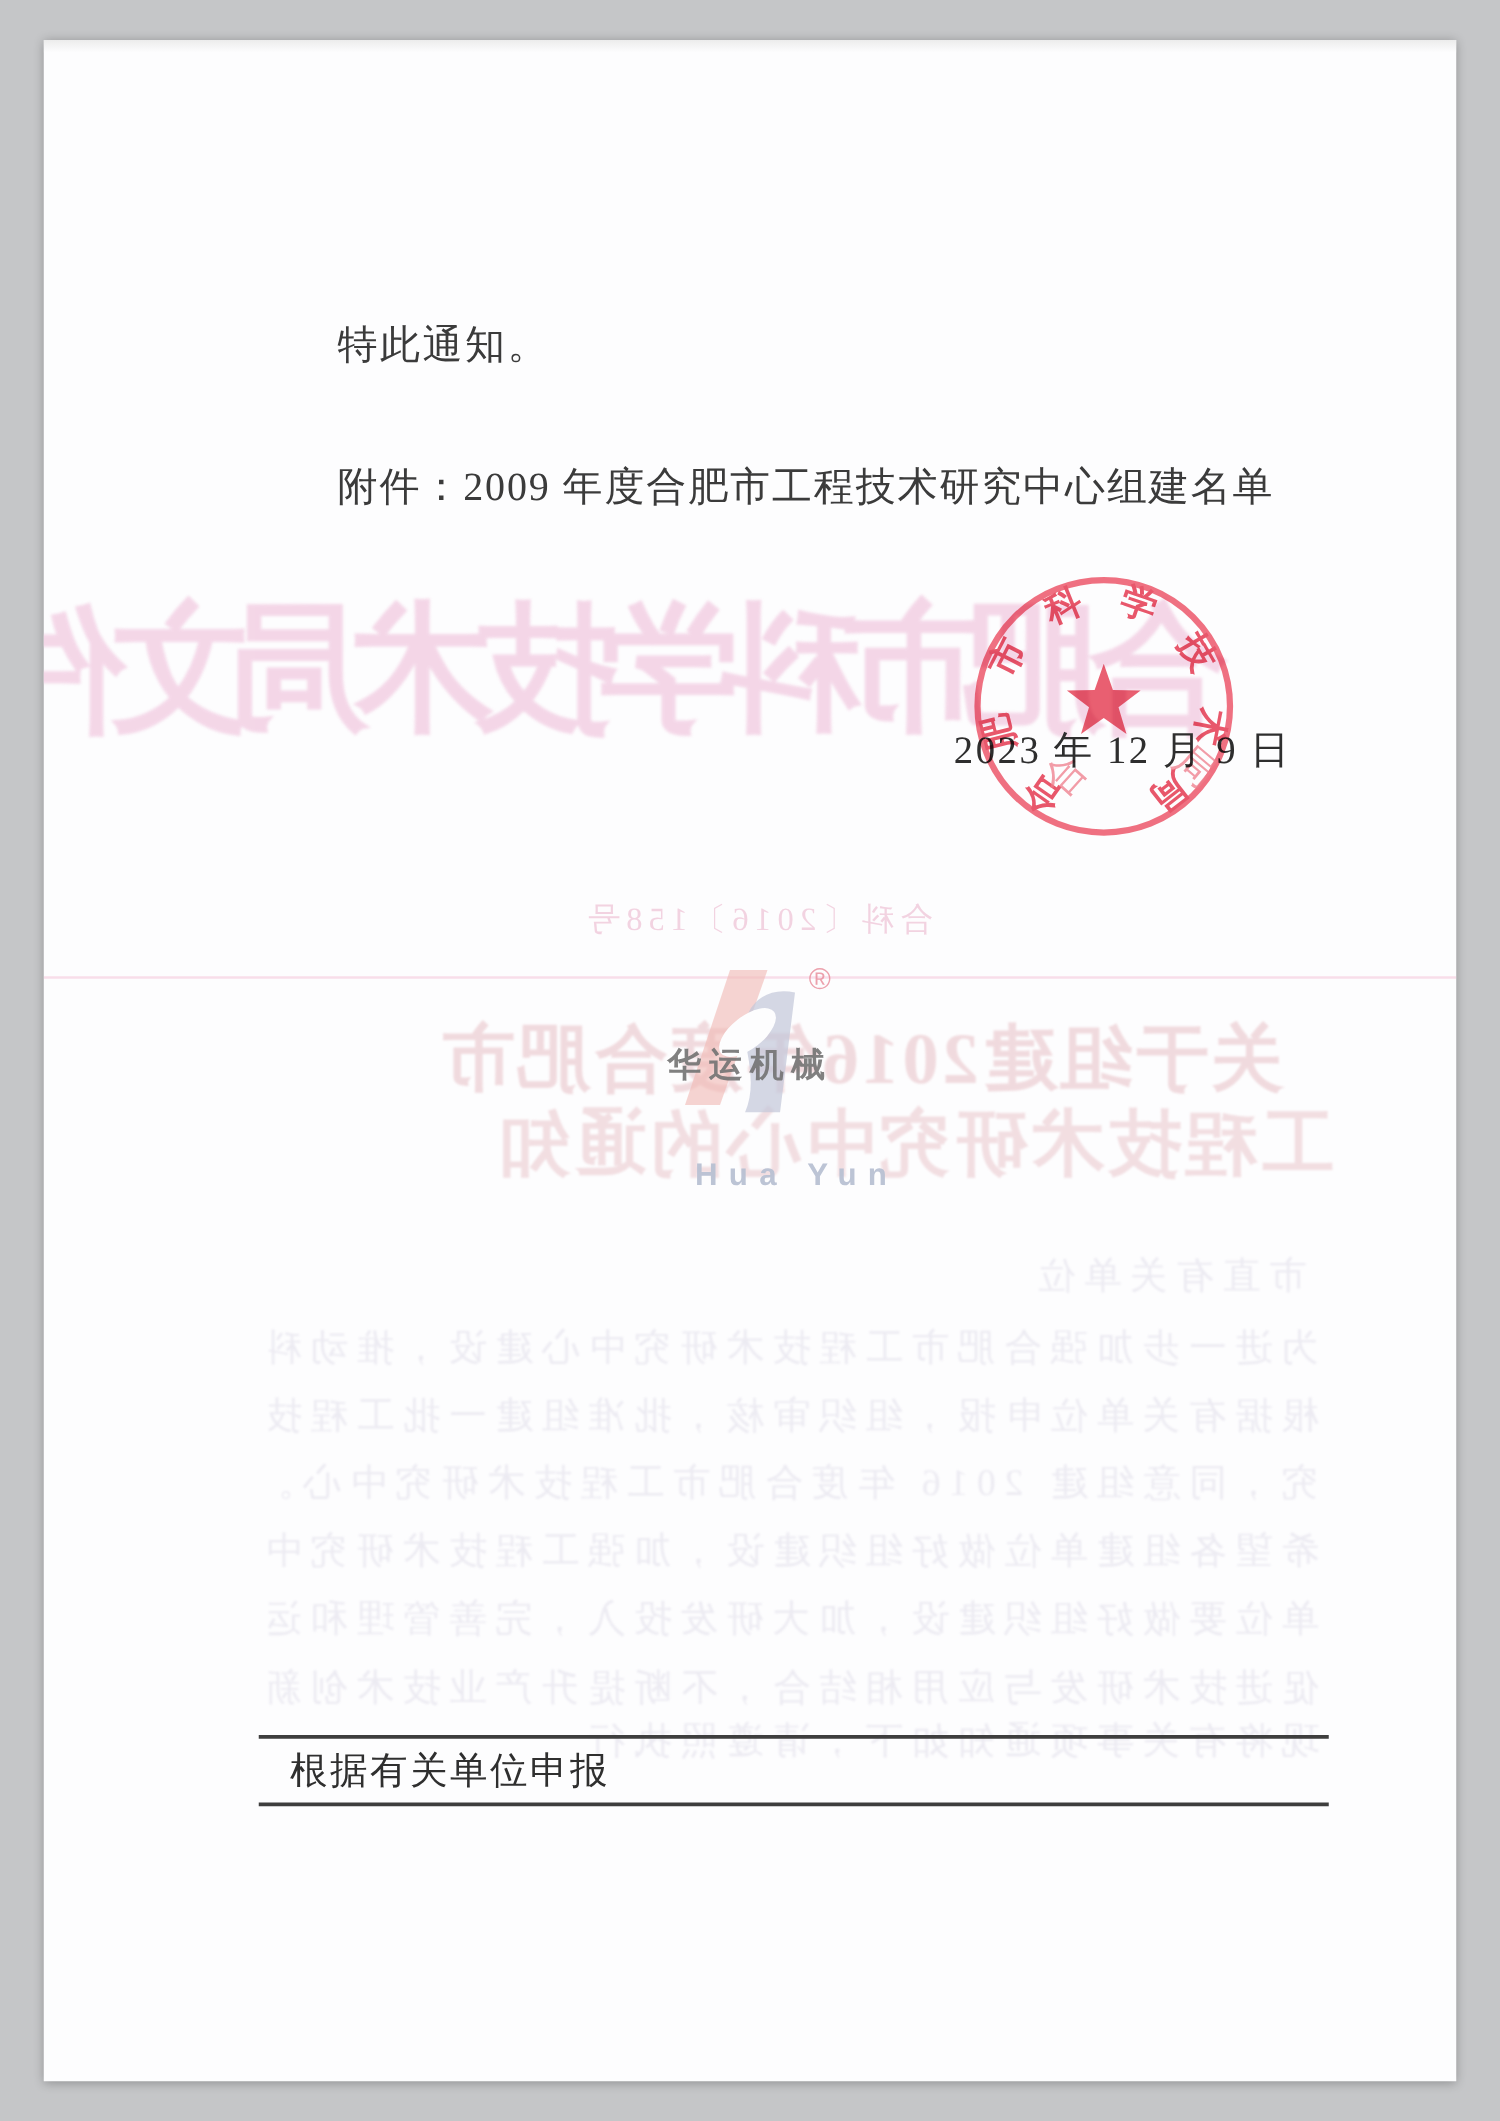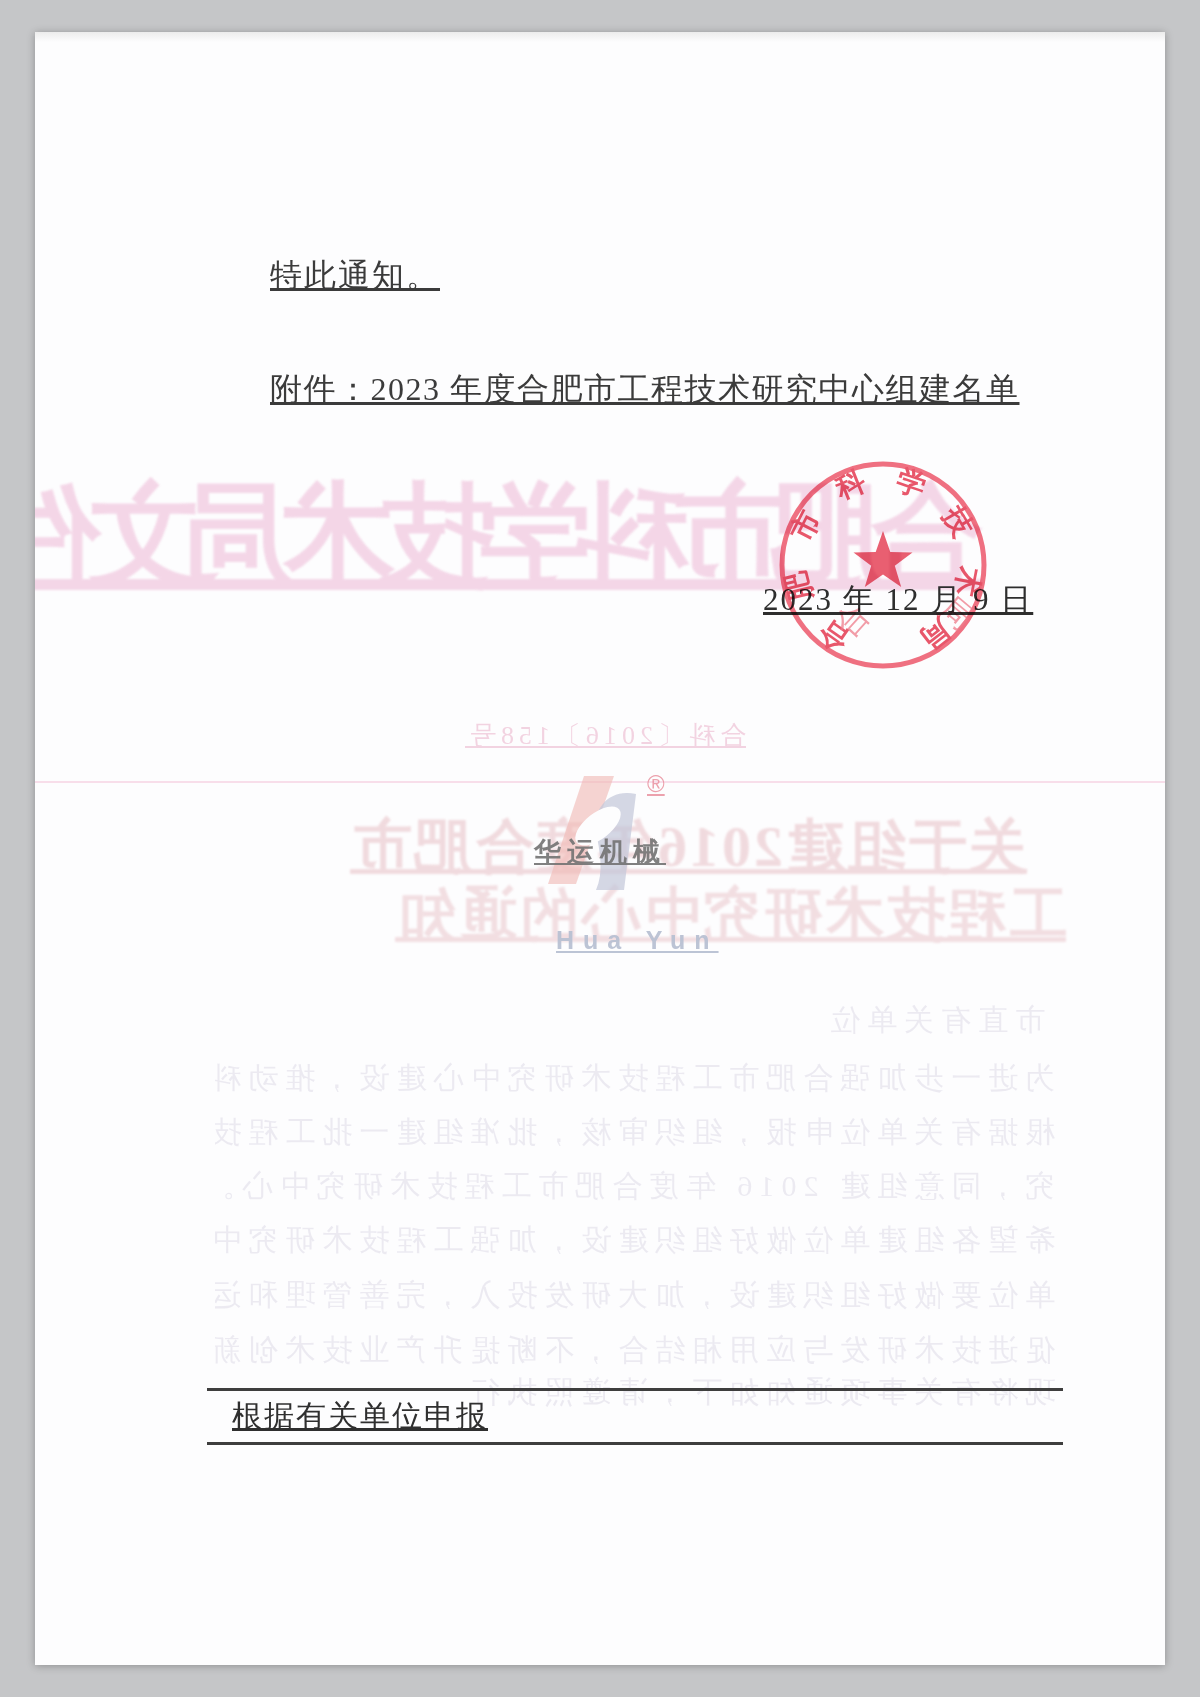--- a/index.html
+++ b/index.html
@@ -2,21 +2,21 @@
 <html><head>
 <meta charset="utf-8">
 <style>
   html,body { margin:0; padding:0; }
   body { background:#c5c6c8; font-family:"Liberation Serif", serif; }
   .canvas { position:relative; width:1200px; height:1697px; background:#c5c6c8; overflow:hidden; }
   .page { position:absolute; left:35px; top:32px; width:1130px; height:1633px;
           background:#fdfdfe; box-shadow:0 1px 8px rgba(0,0,0,.28); overflow:hidden; }
   .page::before { content:""; position:absolute; left:0; top:0; width:100%; height:10px;
           background:linear-gradient(#ececec, #fdfdfe); }
-  .txt { position:absolute; color:#3b3b3b; white-space:nowrap;text-decoration:underline; }
+  .txt { position:absolute; color:#3b3b3b; white-space:nowrap; }
   .mirror { transform:scaleX(-1); }
 
   
   .bleed-header { left:168px; top:428px; width:778px; font-size:112px; font-weight:bold;
           letter-spacing:-14px; color:#f2cde2; opacity:.8; filter:blur(1.2px); }
   .bleed-docnum { left:430px; top:686px; font-size:26px; letter-spacing:5px;
           color:#e9aac5; opacity:.5; filter:blur(.6px); }
   .bleed-rule { position:absolute; left:0; top:749px; width:100%; height:2px;
           background:#f2b9d2; opacity:.45; }
   .bleed-title1 { left:315px; top:776px; font-size:58px; font-weight:bold; letter-spacing:3px;
@@ -76,21 +76,21 @@
     <svg class="logo-mark" viewBox="0 0 120 120">
       <path d="M46,6 L76,6 L38,114 L10,114 Z" fill="#f0b9b4" opacity="0.62"></path>
       <path d="M58,62 C54,38 72,18 98,24 L86,120 L58,120 C66,102 62,82 58,62 Z" fill="#c3c8d9" opacity="0.72"></path>
       <ellipse cx="60" cy="56" rx="27" ry="13" fill="#fdfdfe" transform="rotate(-38 60 56)"></ellipse>
     </svg>
     <div class="txt logo-reg">®</div>
     <div class="txt logo-cn">华运机械</div>
     <div class="txt logo-en">Hua Yun</div>
 
     <div class="txt notice">特此通知。</div>
-    <div class="txt attach">附件：2023 年度合肥市工程技术研究中心组建名单</div>
+    <div class="txt attach">附件：2009 年度合肥市工程技术研究中心组建名单</div>
     <div class="txt datetxt">2023 年 12 月 9 日</div>
 
     <svg class="seal" viewBox="0 0 240 240">
       <circle cx="120" cy="120" r="101" fill="none" stroke="#ee5468" stroke-width="5" opacity="0.88"></circle>
       <polygon fill="#e8495c" opacity="0.92" points="120,86 127.3,107 149.5,107.4 131.8,120.8 138.2,142.1 120,129.4 101.8,142.1 108.2,120.8 90.5,107.4 112.7,107"></polygon>
       <g font-size="29" fill="#e94f63" text-anchor="middle" font-weight="bold" font-family="Liberation Serif, serif">
         <text transform="translate(75.8,183.1) rotate(-145)">合</text>
         <text transform="translate(45.3,138.6) rotate(-104)">肥</text>
         <text transform="translate(51.4,85.0) rotate(-63)">市</text>
         <text transform="translate(91.2,48.6) rotate(-22)">科</text>

